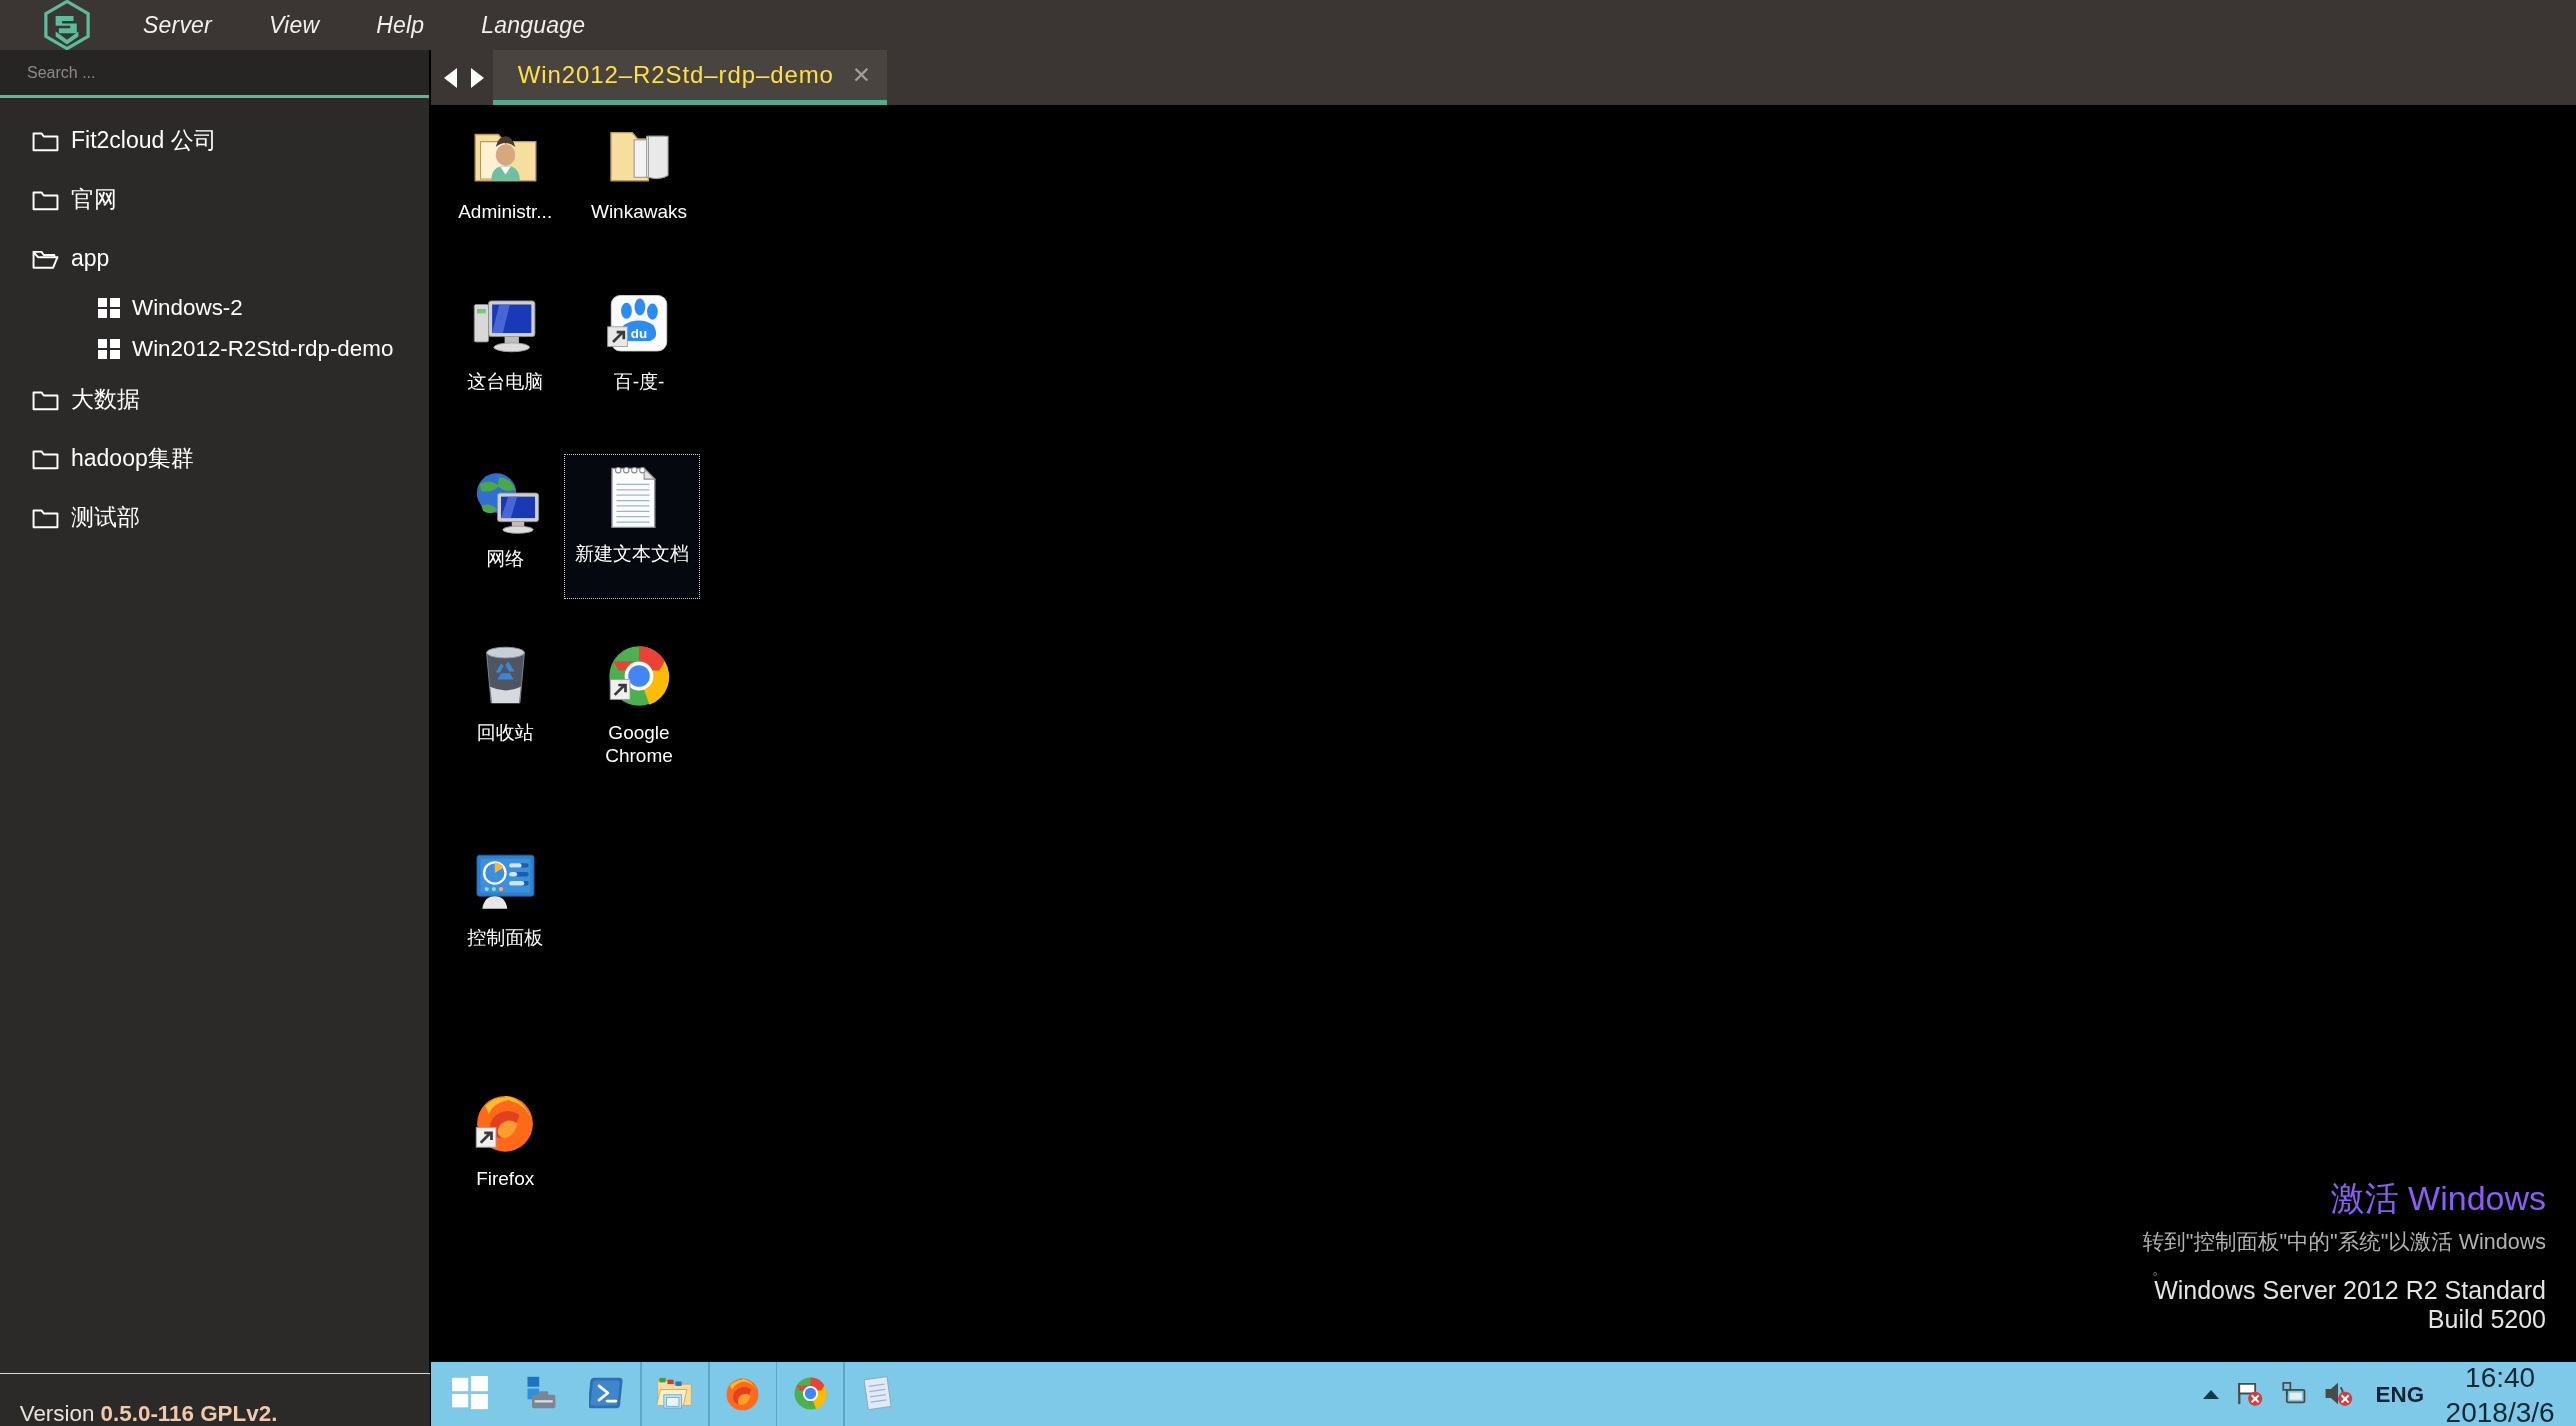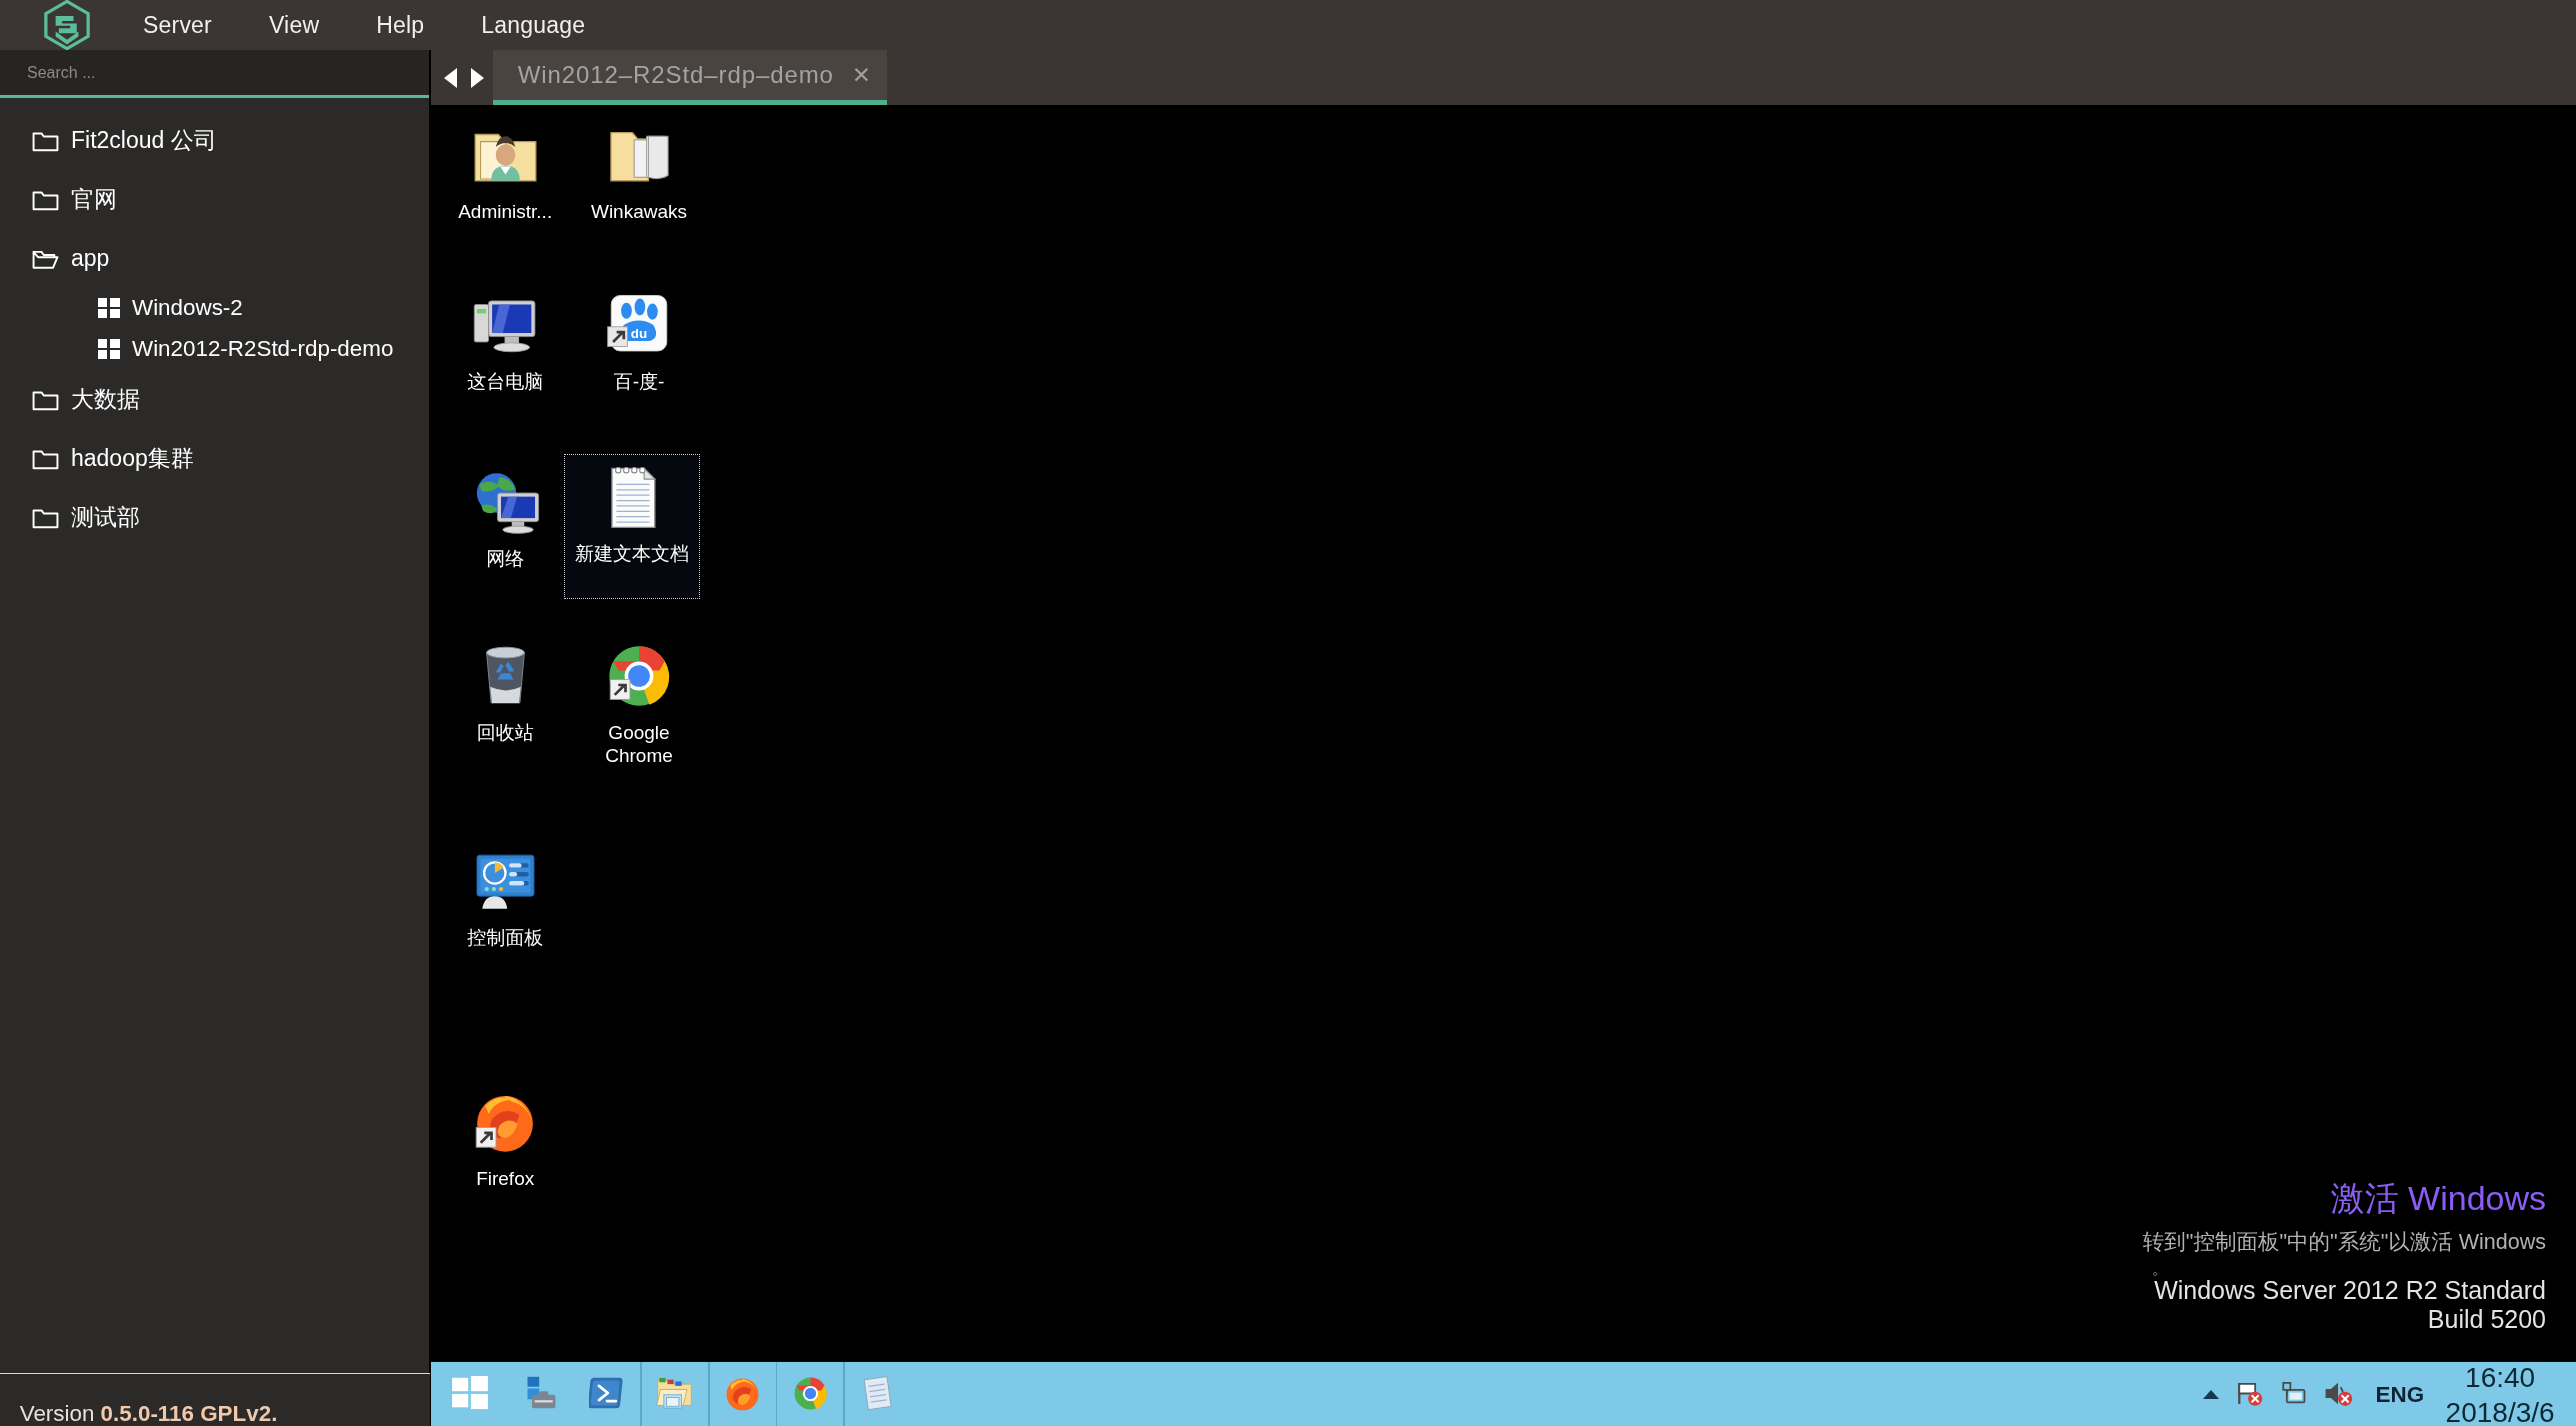--- a/index.html
+++ b/index.html
@@ -13,21 +13,21 @@
 
   
   .menubar {
     position: absolute; left: 0; top: 0; width: 2576px; height: 50px;
     background: #3b3634;
     display: flex; align-items: center;
   }
   .logo-wrap { width: 134px; display: flex; justify-content: center; align-items: center; }
   .menu-item {
     color: #f2f0ee; font-size: 23px; padding: 0 9px;
-    margin-right: 39px; white-space: nowrap; letter-spacing: 0.2px;
+    margin-right: 39px; white-space: nowrap; letter-spacing: 0.2px; font-style: italic;
   }
   .menu-item:first-of-type { margin-left: 7.2px; }
 
   
   .sidebar {
     position: absolute; left: 0; top: 50px; width: 430px; height: 1377px;
     background: #2b2a28;
     border-right: 1.8px solid #000;
   }
   .search-row {
@@ -77,21 +77,21 @@
     width: 0; height: 0; border-top: 10.7px solid transparent;
     border-bottom: 10.7px solid transparent;
   }
   .arrow.left  { border-right: 13.4px solid #ffffff; }
   .arrow.right { border-left: 13.4px solid #ffffff; }
   .tab {
     position: relative; height: 55px; display: flex; align-items: center;
     padding: 0 16px 0 25px; background: #4a4441;
     border-bottom: 5.4px solid #4fae90;
   }
-  .tab .title { color: #a3a3a3; font-size: 24px; letter-spacing: 0.9px; white-space: nowrap; }
+  .tab .title { color: #fde047; font-size: 24px; letter-spacing: 0.9px; white-space: nowrap; }
   .tab .close { color: #a39e99; font-size: 23px; margin-left: 18px; line-height: 1; }
 
   
   .desktop {
     position: absolute; left: 431px; top: 106px;
     width: 2145px; height: 1321px; background: #000;
   }
   .dicon {
     position: absolute; width: 134px; text-align: center;
     color: #ffffff; font-size: 19px; line-height: 1.22;

